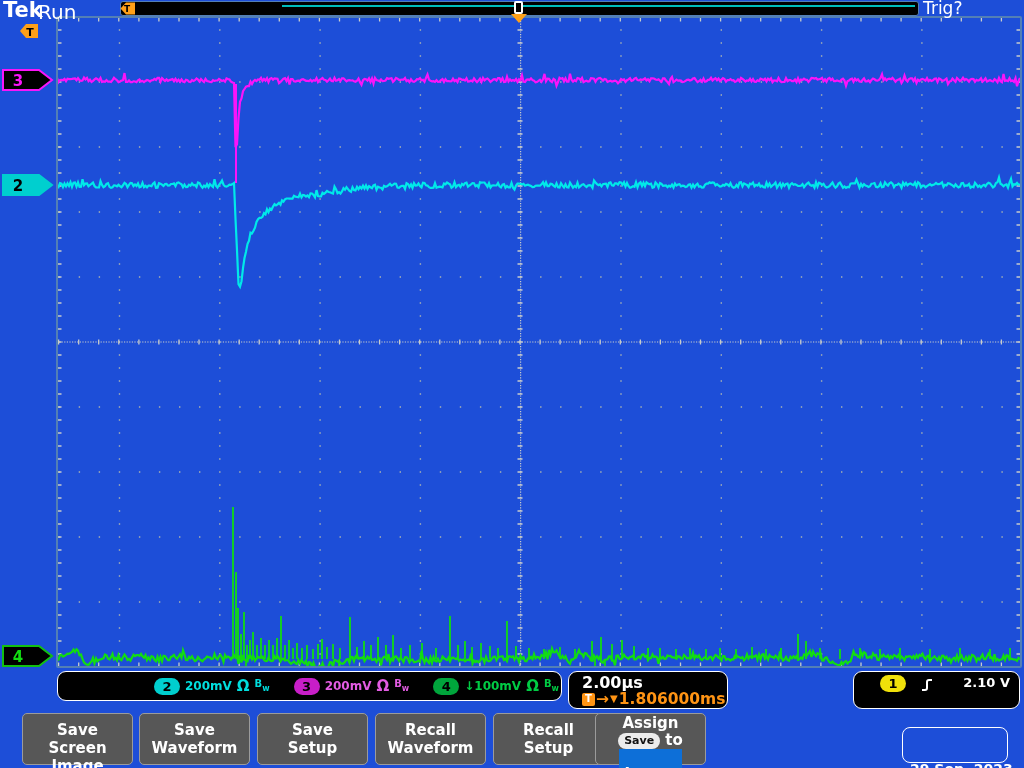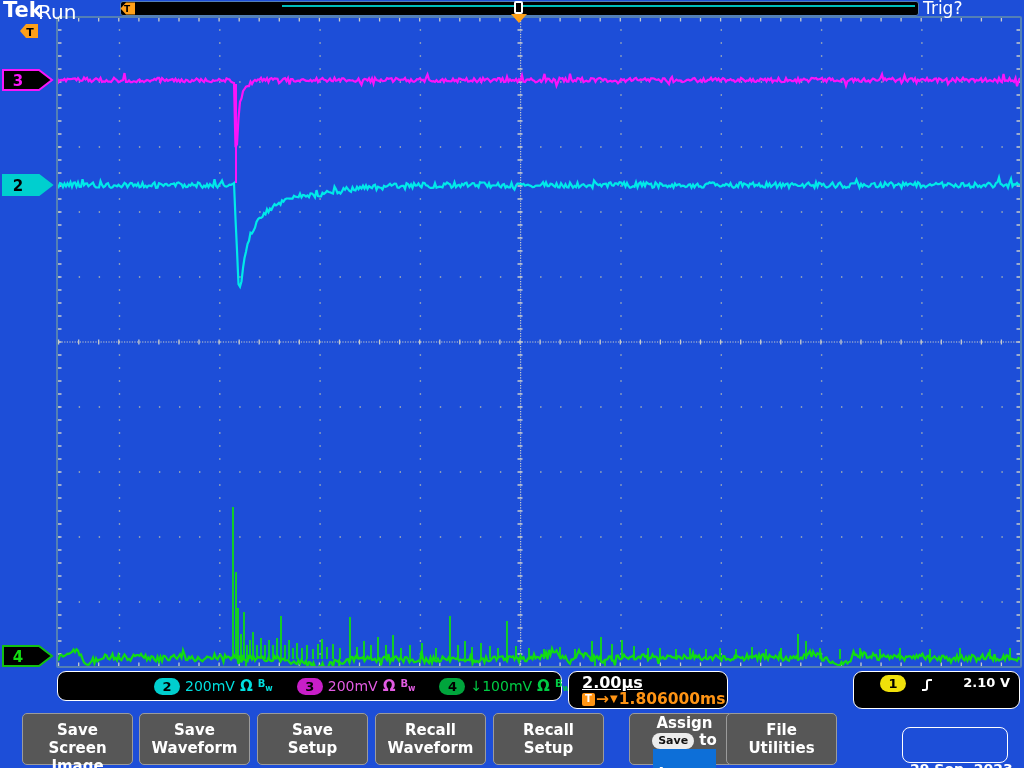--- a/index.html
+++ b/index.html
@@ -17,27 +17,27 @@
                 border-radius:2px;box-sizing:border-box;background:#000;}
   #trig-pos-tri{left:511px;top:14px;width:0;height:0;border-left:8px solid transparent;
                 border-right:8px solid transparent;border-top:9px solid #ffa018;}
   
   .robox{border:1.5px solid #fff;border-radius:9px;box-sizing:border-box;background:#000;}
   #channels-box{left:57px;top:671px;width:505px;height:30px;display:flex;align-items:center;
                 padding-left:96px;gap:24px;}
   .chgroup{display:flex;align-items:center;gap:5px;white-space:nowrap;}
   .oval{display:inline-flex;align-items:center;justify-content:center;width:26px;height:17px;
         border-radius:9px;color:#000;font-size:13px;font-weight:bold;}
-  .scale{font-size:14px;font-weight:normal;}
+  .scale{font-size:12px;font-weight:bold;}
   .ohm{font-size:15px;font-weight:bold;}
   .bwwrap{display:inline-block;font-weight:bold;line-height:0;}
   .bw-b{font-size:10px;vertical-align:5px;}
   .bw-w{font-size:8px;vertical-align:1px;}
   #horiz-box{left:568px;top:671px;width:160px;height:38px;padding:2px 0 0 13px;}
-  #timebase{font-size:16px;font-weight:bold;line-height:17px;text-decoration:underline;}
+  #timebase{font-size:16px;font-weight:bold;line-height:17px;}
   #delay-line{display:flex;align-items:center;gap:1px;color:#ff9414;font-weight:bold;
               font-size:15.5px;line-height:16px;}
   #delay-t{display:inline-flex;align-items:center;justify-content:center;width:13px;height:13px;
            background:#ff9414;color:#fff;border-radius:2px;font-size:10px;font-weight:bold;}
   #delay-tri{font-size:10px;}
   #acq-box{left:737px;top:671px;width:107px;height:38px;padding:2px 0 0 10px;
            font-size:15.5px;font-weight:bold;line-height:17px;}
   #trig-box{left:853px;top:671px;width:167px;height:38px;display:flex;align-items:flex-start;
             padding:3px 9px 0 26px;}
   #trig-level{margin-left:auto;font-size:13px;font-weight:bold;}
@@ -161,28 +161,24 @@
       <div>Setup</div>
   </div>
   <div class="menu-btn" style="left:375px;">
     <div>Recall</div>
       <div>Waveform</div>
   </div>
   <div class="menu-btn" style="left:493px;">
     <div>Recall</div>
       <div>Setup</div>
   </div>
-  <div class="menu-btn" id="assign-btn" style="left:629px;">
+  <div class="menu-btn" id="assign-btn" style="left:595px;">
     <div>Assign</div>
     <div><span class="save-pill">Save</span> <span>to</span></div>
     <div><span class="img-hl">Image</span></div>
-  </div>
-  <div class="menu-btn" style="left:726px;">
-    <div>File</div>
-      <div>Utilities</div>
   </div>
 
   <div class="abs" id="datetime-box">
     <div>29 Sep  2023</div>
     
   </div>
 
 </div>
 
 </body></html>

